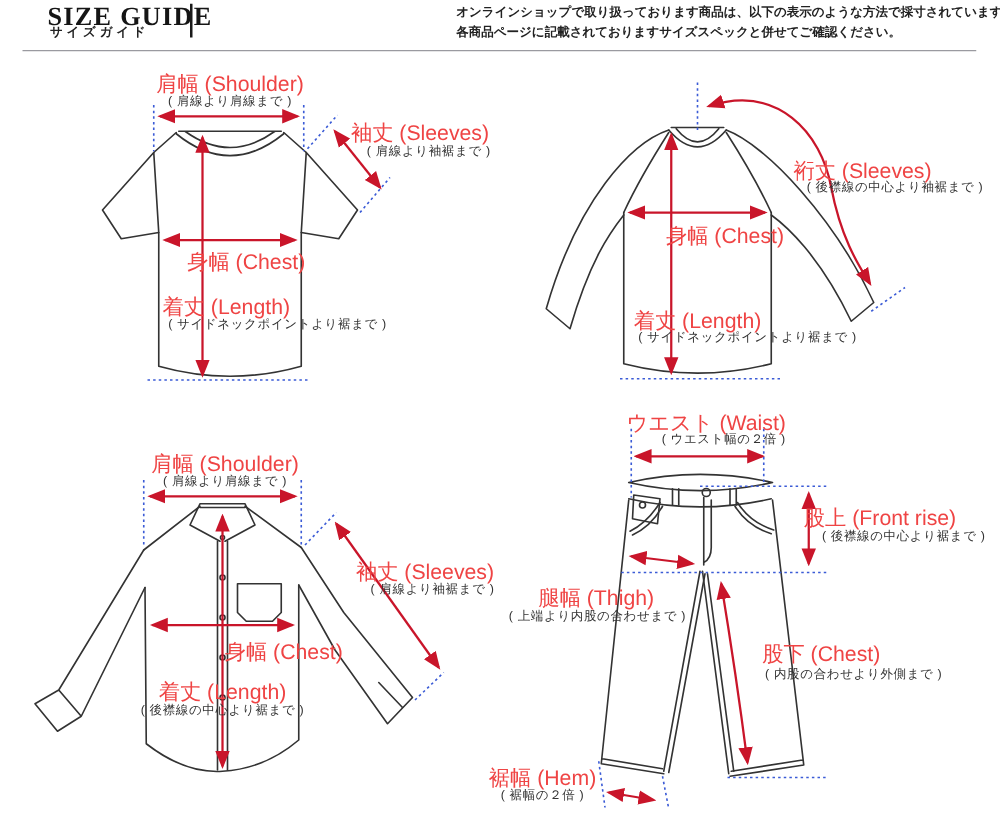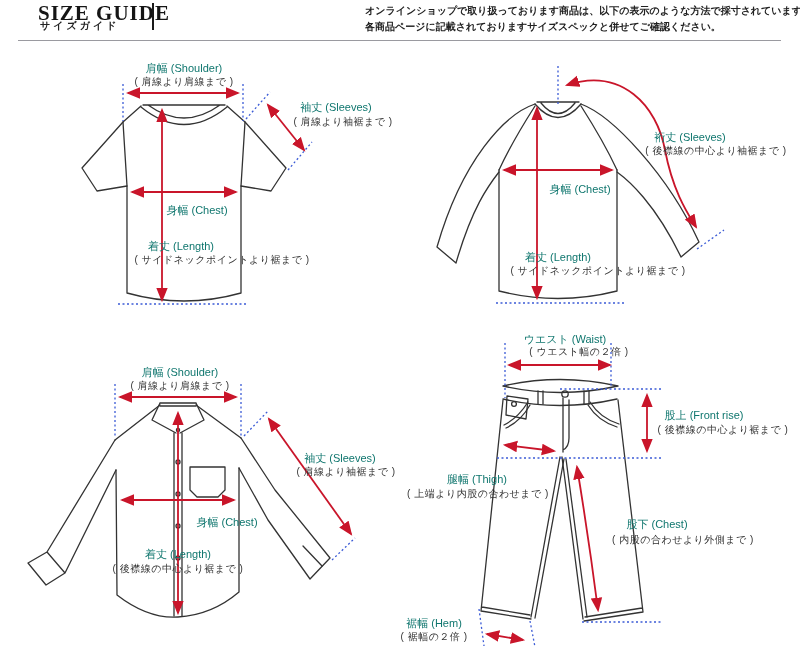--- a/index.html
+++ b/index.html
@@ -8,21 +8,21 @@
   
   .hd-title{position:absolute;left:38px;top:1px;font-family:Liberation Serif, serif;
             font-size:21px;font-weight:bold;color:#151515;letter-spacing:1px;white-space:nowrap;text-align:right;}
   .hd-sub{position:absolute;left:40px;top:19px;font-size:10px;font-weight:bold;color:#222;
           letter-spacing:3px;white-space:nowrap;font-family:Liberation Mono, monospace;}
   .hd-divider{position:absolute;left:152px;top:3px;width:2px;height:27px;background:#1a1a1a;}
   .hd-intro{position:absolute;left:365px;top:3px;font-size:10px;font-weight:bold;color:#222;
             line-height:16px;white-space:nowrap;}
   .hd-rule{position:absolute;left:18px;top:40px;width:763px;height:1px;background:#9a9aa0;}
   
-  .lbl{position:absolute;transform:translateX(-50%);font-size:11px;color:#0f766e;
+  .lbl{position:absolute;transform:translateX(-50%);font-size:17px;color:#ef4444;
        white-space:nowrap;line-height:14px;}
   .note{position:absolute;transform:translateX(-50%);font-size:10px;color:#333;
         white-space:nowrap;line-height:12px;letter-spacing:0.5px;}
   svg{position:absolute;left:0;top:0;}
   .garment{stroke:#333;stroke-width:1.3;fill:none;stroke-linejoin:round;stroke-linecap:round;}
   .arrow{stroke:#c9152a;stroke-width:1.8;fill:none;}
   .bdot{stroke:#3b5bd6;stroke-width:1.3;fill:none;stroke-dasharray:2 2.5;}
 </style>
 </head>
 <body>

